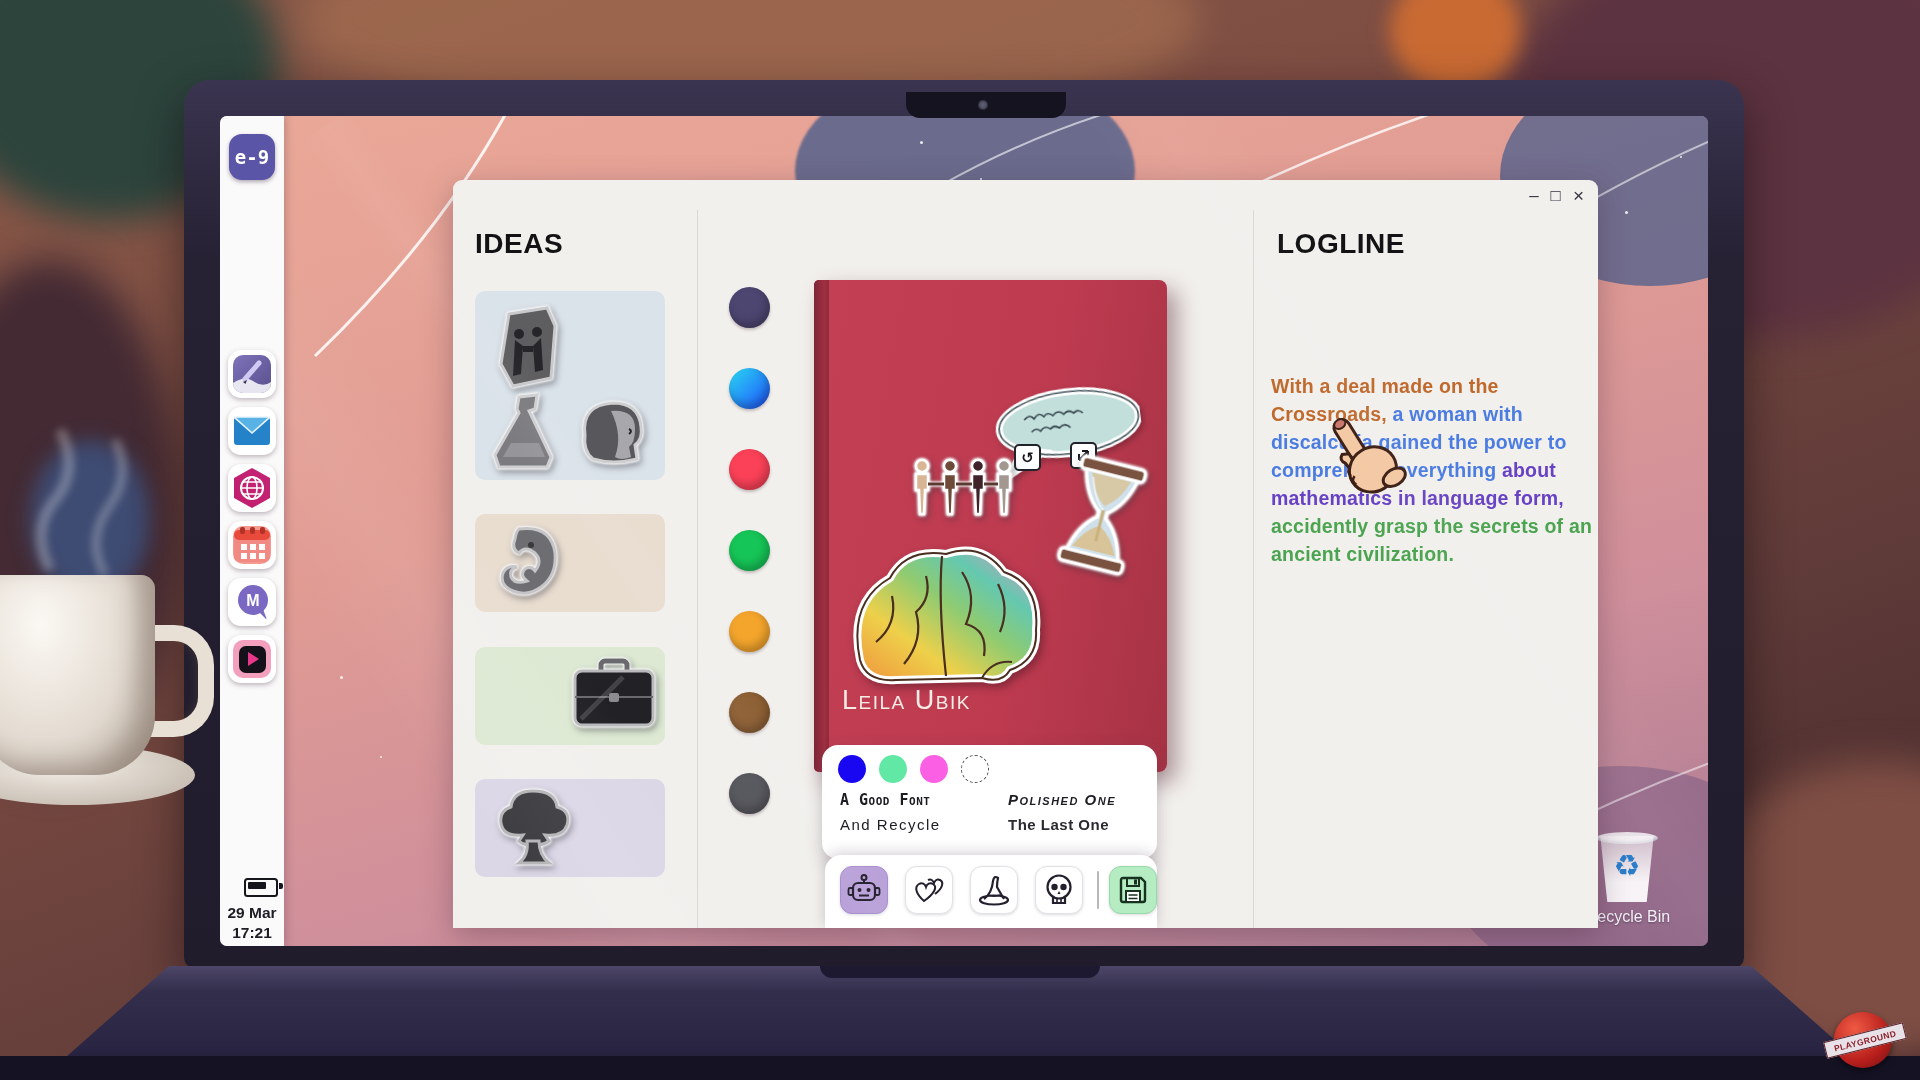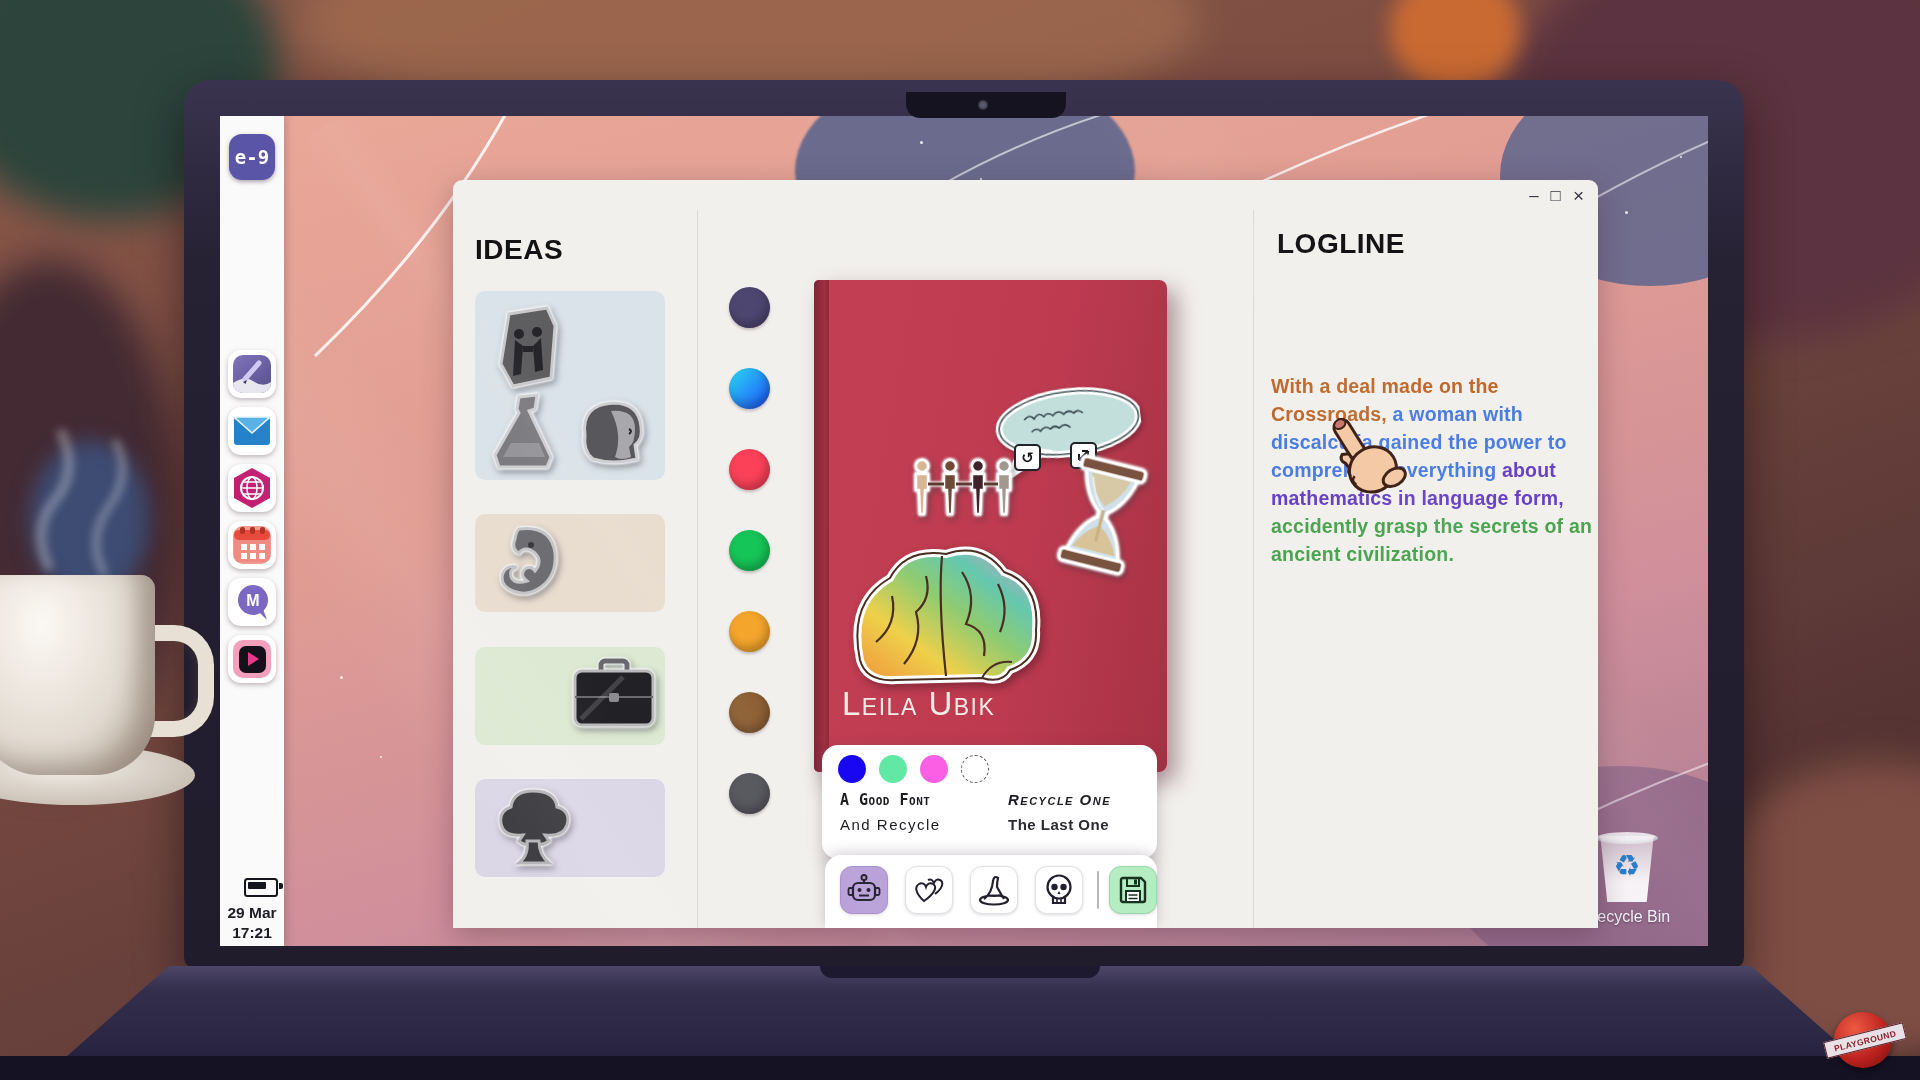--- a/index.html
+++ b/index.html
@@ -14,21 +14,21 @@
   #cup-handle{left:140px;top:625px;width:58px;height:80px;border:16px solid #e8e0d5;border-left:none;border-radius:0 40px 40px 0;box-shadow:inset -4px 0 6px rgba(90,70,60,.3);}
   .steam{position:absolute;opacity:.30;filter:blur(4px);}
   
   #laptop-frame{left:184px;top:80px;width:1560px;height:888px;background:linear-gradient(180deg,#3a3450,#262133 20%,#201c2c);border-radius:26px 26px 10px 10px;box-shadow:0 18px 45px rgba(20,10,15,.55);}
   #webcam-bar{left:906px;top:92px;width:160px;height:26px;background:#161320;border-radius:0 0 14px 14px;z-index:6;}
   #webcam-lens{left:978px;top:100px;width:10px;height:10px;border-radius:50%;background:#5a5a70;box-shadow:inset 0 0 3px #000;z-index:7;}
   #laptop-base{left:40px;top:966px;width:1840px;height:114px;background:linear-gradient(180deg,#4d4668 0%,#332e4c 22%,#292543 70%,#1d1930 100%);clip-path:polygon(7% 0,93% 0,100% 100%,0 100%);}
   #base-notch{left:820px;top:966px;width:280px;height:12px;background:#1d1930;border-radius:0 0 12px 12px;}
   #base-lip{left:0;top:1056px;width:1920px;height:24px;background:#151224;}
   
-  #screen{left:220px;top:116px;width:1488px;height:830px;overflow:hidden;border-radius:0;background:linear-gradient(165deg,#eaa898 0%,#e09b93 40%,#cf8f9b 70%,#a97a92 100%);}
+  #screen{left:220px;top:116px;width:1488px;height:830px;overflow:hidden;border-radius:7px;background:linear-gradient(165deg,#eaa898 0%,#e09b93 40%,#cf8f9b 70%,#a97a92 100%);}
   .star{position:absolute;background:#fff;border-radius:50%;opacity:.85;}
   .glass{position:absolute;background:linear-gradient(90deg,rgba(255,255,255,0),rgba(255,255,255,.5),rgba(255,255,255,0));opacity:.10;transform:rotate(-35deg);pointer-events:none;z-index:50;}
   
   #dock{left:0;top:0;width:64px;height:830px;background:#fbfafa;box-shadow:2px 0 8px rgba(60,40,60,.25);z-index:20;}
   .tile{position:absolute;left:8px;width:48px;height:48px;background:#fff;border-radius:13px;box-shadow:0 2px 5px rgba(70,50,70,.35);display:flex;align-items:center;justify-content:center;}
   #dock-logo{left:9px;top:18px;width:46px;height:46px;background:#5b55a8;border-radius:13px;display:flex;align-items:center;justify-content:center;color:#fff;font-family:"DejaVu Sans Mono",monospace;font-weight:bold;font-size:19px;box-shadow:0 2px 4px rgba(60,40,70,.4);}
   .app-icon{width:38px;height:38px;border-radius:10px;position:relative;overflow:hidden;display:flex;align-items:center;justify-content:center;}
   #batt{left:24px;top:762px;width:30px;height:15px;border:2.5px solid #15151c;border-radius:3.5px;}
   #batt::before{content:"";position:absolute;left:2px;top:2px;width:18px;height:7px;background:#15151c;border-radius:1px;}
   #batt::after{content:"";position:absolute;right:-7px;top:2.5px;width:4px;height:6px;background:#15151c;border-radius:0 2px 2px 0;}
@@ -50,21 +50,21 @@
   
   .idea-card{position:absolute;left:22px;width:190px;border-radius:10px;}
   .gsticker{filter:drop-shadow(0 0 1.5px #fff) drop-shadow(0 0 1px #fff) drop-shadow(2px 3px 3px rgba(50,50,60,.45));}
   
   #dots{left:276px;top:107px;display:flex;flex-direction:column;gap:40px;}
   .dot{width:41px;height:41px;border-radius:50%;box-shadow:inset -3px -5px 8px rgba(0,0,0,.25),0 2px 3px rgba(80,60,70,.3);}
   
   #cover{left:361px;top:100px;width:353px;height:492px;background:linear-gradient(100deg,#c23f54 0%,#bd3a4f 60%,#a63244 100%);border-radius:5px 8px 8px 5px;box-shadow:10px 10px 22px rgba(90,40,50,.45);}
   #spine{left:0;top:0;width:15px;height:100%;background:linear-gradient(90deg,#7c2636,#a12f42 70%,#8e2a3b);border-radius:5px 0 0 5px;}
   #cover-title{left:15px;top:28px;width:330px;text-align:center;color:#fdf9f4;font-size:44px;font-weight:bold;letter-spacing:2px;font-family:"DejaVu Sans",sans-serif;}
-  #cover-author{left:28px;top:405px;color:#f6ece6;font-size:33px;font-variant:small-caps;letter-spacing:1.5px;}
+  #cover-author{left:28px;top:405px;color:#f6ece6;font-size:27px;font-variant:small-caps;letter-spacing:1.5px;}
   .handle{position:absolute;width:23px;height:23px;background:#fff;border:2px solid #22222a;border-radius:5px;display:flex;align-items:center;justify-content:center;font-size:15px;font-weight:bold;color:#16161c;}
   
   #style-card{left:369px;top:565px;width:335px;height:114px;background:#fff;border-radius:16px;box-shadow:0 6px 16px rgba(80,60,80,.3);z-index:8;}
   #swatches{position:absolute;left:16px;top:10px;display:flex;gap:13px;}
   .swatch{width:28px;height:28px;border-radius:50%;}
   .sw-dashed{border:1.8px dashed #555;box-sizing:border-box;background:#fff!important;}
   .font-opt{position:absolute;font-size:15px;color:#1c1c22;white-space:nowrap;}
   .f-blocky{font-family:"DejaVu Sans Mono",monospace;font-weight:bold;font-variant:small-caps;letter-spacing:.5px;}
   .f-futur{font-style:italic;font-weight:bold;font-variant:small-caps;letter-spacing:1.5px;}
   .f-geo{letter-spacing:1.5px;}
@@ -204,21 +204,21 @@
     <div class="abs" id="win">
       <div id="win-controls">
         <span>–</span>
         <span>□</span>
         <span style="font-size:19px;">×</span>
       </div>
 
       <div class="vsep" style="left:244px;"></div>
       <div class="vsep" style="left:800px;"></div>
 
-      <div class="panel-h" style="left:22px;top:54px;">IDEAS</div>
+      <div class="panel-h" style="left:22px;top:48px;">IDEAS</div>
 
       <div class="idea-card" style="top: 111px; height: 189px; background: rgb(219, 227, 234);">
         <svg class="gsticker" width="62" height="85" style="position:absolute;left:22px;top:15px;">
           <polygon points="12,8 50,2 58,20 54,72 16,80 4,58" fill="#5e5e60" stroke="#c9c9cc" stroke-width="3"></polygon>
           <circle cx="22" cy="28" r="5" fill="#26262a"></circle>
             <circle cx="40" cy="26" r="5" fill="#26262a"></circle>
           <path d="M18,34 l8,6 l-2,28 l-8,2 z" fill="#26262a"></path>
             <path d="M44,32 l-8,8 l2,26 l8,-2 z" fill="#26262a"></path>
           <rect x="26" y="40" width="10" height="6" fill="#26262a"></rect>
         </svg>
@@ -332,21 +332,21 @@
       </div>
 
       <div class="abs" id="style-card">
         <div id="swatches">
             <div class="swatch" style="background: rgb(26, 7, 242);"></div>
             <div class="swatch" style="background: rgb(98, 232, 165);"></div>
             <div class="swatch" style="background: rgb(251, 95, 228);"></div>
             <div class="swatch sw-dashed" style="background: rgb(255, 255, 255);"></div>
           </div>
         <span class="font-opt f-blocky" style="left:18px;top:46px;">A Good Font</span>
-        <span class="font-opt f-futur" style="left:186px;top:46px;">Recycle One</span>
+        <span class="font-opt f-futur" style="left:186px;top:46px;">Polished One</span>
         <span class="font-opt f-geo" style="left:18px;top:71px;">And Recycle</span>
         <span class="font-opt f-round" style="left:186px;top:71px;">The Last One</span>
       </div>
 
       <div class="abs" id="tool-card">
         <div class="tool" style="left:15px;background:#b9a1d9;border-color:#a88fce;">
           <svg width="34" height="34">
             <circle cx="17" cy="4.5" r="2.5" fill="none" stroke="#241f2e" stroke-width="2"></circle>
               <line x1="17" y1="7" x2="17" y2="10" stroke="#241f2e" stroke-width="2"></line>
             <rect x="6" y="10" width="22" height="17" rx="5" fill="none" stroke="#241f2e" stroke-width="2.2"></rect>

